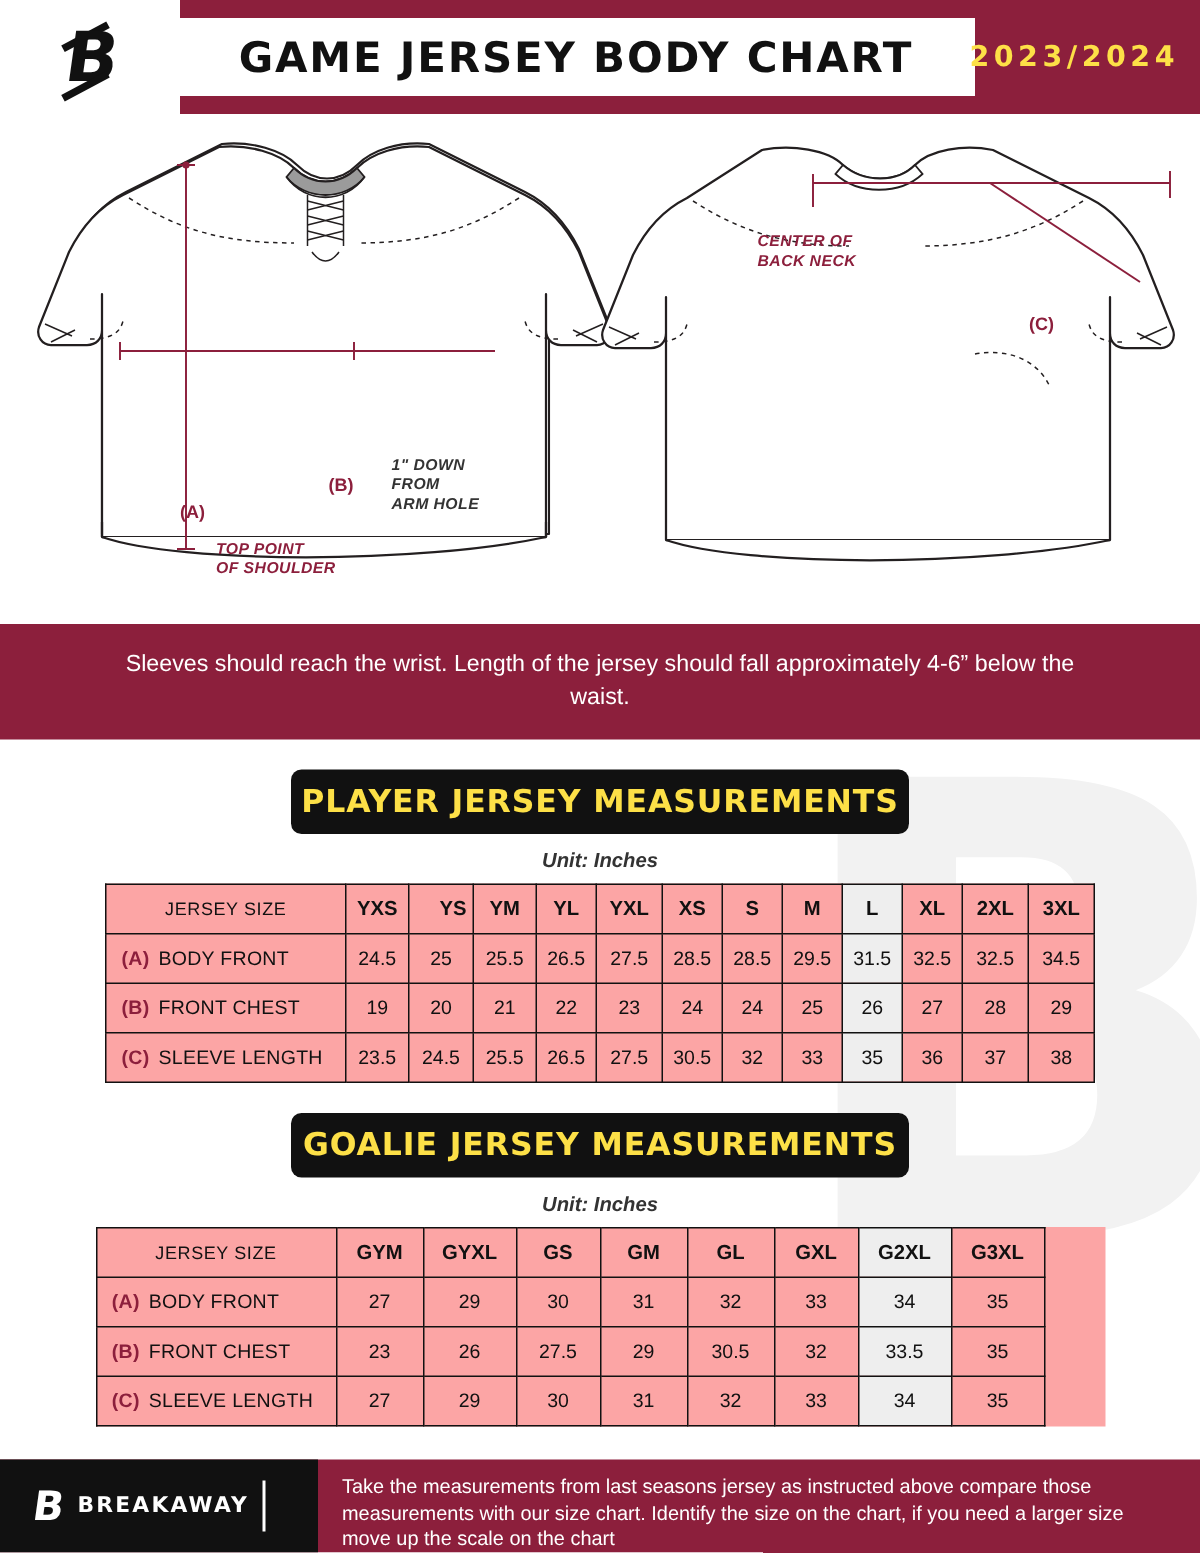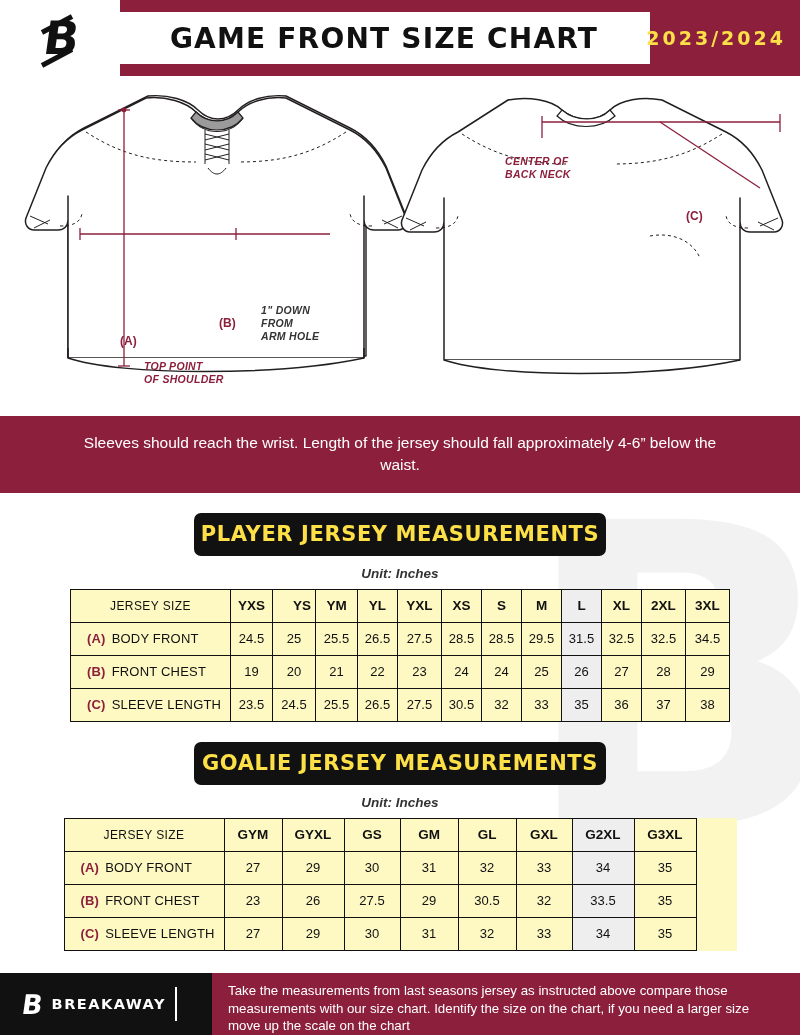--- a/index.html
+++ b/index.html
@@ -157,38 +157,38 @@
     text-align: center;
     font-size: 13.5px;
     font-style: italic;
     font-weight: 700;
     color: #333;
     margin: 10px 0 8px;
   }
   table {
     border-collapse: collapse;
     margin: 0 auto;
-    background: #fef9c3;
+    background: #fca5a5;
   }
   td, th {
     border: 1px solid #111;
     font-size: 13px;
     color: #111;
     text-align: center;
     font-weight: 400;
     height: 33px;
     padding: 0 4px;
   }
   th {
     font-weight: 700;
     font-size: 13.5px;
   }
   .rowhead {
     text-align: left;
-    padding-left: 16px;
+    padding-left: 10px;
     font-size: 13px;
     letter-spacing: .2px;
     white-space: nowrap;
   }
   .rowhead .tag {
     color: #8c1f3c;
     font-weight: 700;
     margin-right: 6px;
   }
   .sizehead {
@@ -250,21 +250,21 @@
   <div class="watermark">B</div>
 
   <div class="header">
     <div class="header-left-white"></div>
     <div class="logo-box">
       <div class="logo-slash"></div>
       <div class="logo-b">B</div>
       <div class="logo-slash2"></div>
     </div>
     <div class="title-plate">
-      <h1>GAME FRONT SIZE CHART</h1>
+      <h1>GAME JERSEY BODY CHART</h1>
     </div>
     <div class="season">2023/2024</div>
   </div>
 
   <div class="diagram">
     <svg width="800" height="340" viewBox="0 0 800 340">
       <g fill="#ffffff" stroke="#231f20" stroke-width="1.4" stroke-linejoin="round">
 
         <path d="M150,20 C170,18 190,24 200,34 C212,46 228,46 240,34 C250,24 268,18 288,20
                  L352,52 C368,60 380,74 388,90

